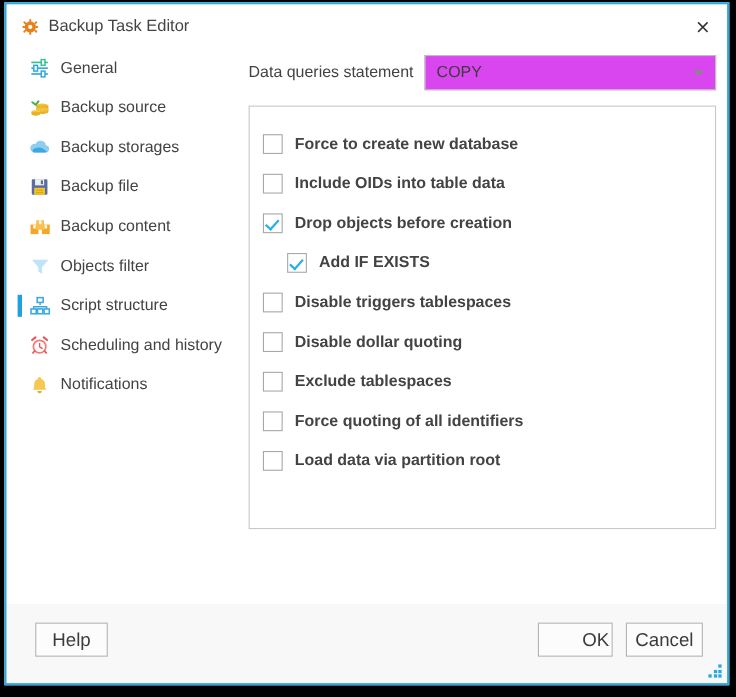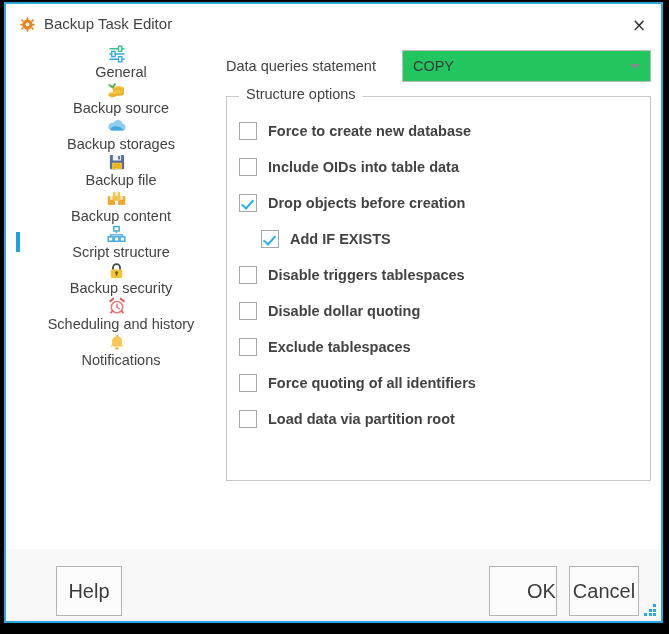--- a/index.html
+++ b/index.html
@@ -77,21 +77,20 @@
     background: #ffffff;
   }
   .side-item {
     position: relative;
     height: 36px;
     display: flex;
     align-items: center;
     padding-left: 20px;
     cursor: pointer;
     box-sizing: border-box;
-    flex-direction: column;
   }
   .side-item .sel-bar {
     position: absolute;
     left: 10px;
     top: 8px;
     width: 4px;
     height: 20px;
     background: #1fa0e0;
     display: none;
   }
@@ -120,34 +119,33 @@
     bottom: 72px;
   }
   #dq-row {
     position: absolute;
     left: 10px;
     top: 6px;
     right: 10px;
     height: 32px;
     display: flex;
     align-items: center;
-    gap: 16px;
   }
   #dq-label {
     font-size: 14.5px;
     color: #434343;
     white-space: nowrap;
     margin-right: 10px;
   }
   #dq-select {
     position: relative;
     flex: 1;
     height: 32px;
     border: 1px solid #bdbdbd;
-    background: #22c55e;
+    background: #d946ef;
     box-sizing: border-box;
     display: flex;
     align-items: center;
     cursor: pointer;
   }
   #dq-value {
     font-size: 14.5px;
     color: #3c3c3c;
     margin-left: 10px;
   }
@@ -228,32 +226,31 @@
   #footer {
     position: absolute;
     left: 0;
     right: 0;
     bottom: 0;
     height: 72px;
     background: #f8f8f8;
   }
   .btn {
     position: absolute;
-    height: 50px;
+    height: 31px;
     min-width: 66px;
     border: 1px solid #b4b4b4;
     background: #fcfcfc;
     box-sizing: border-box;
     display: flex;
     align-items: center;
     justify-content: center;
-    font-size: 20px;
+    font-size: 17px;
     color: #3c3c3c;
     cursor: pointer;
-    margin-left: 24px;
   }
   #btn-help   { left: 26px;  top: 17px; width: 66px; }
   #btn-ok     { right: 104px; top: 17px; width: 68px; padding-left: 37px; }
   #btn-cancel { right: 22px;  top: 17px; width: 70px; }
 
   
   #grip {
     position: absolute;
     right: 5px;
     bottom: 5px;
@@ -354,48 +351,45 @@
             <rect x="1" y="9" width="9" height="11" fill="#f4a62a"></rect>
             <rect x="14" y="9" width="9" height="11" fill="#f4a62a"></rect>
             <rect x="7.5" y="4" width="9" height="11" fill="#f7c14f"></rect>
             <rect x="4" y="9" width="3" height="4.6" fill="#fff4dc"></rect>
             <rect x="17" y="9" width="3" height="4.6" fill="#fff4dc"></rect>
             <rect x="10.6" y="4" width="3" height="4.6" fill="#fff4dc"></rect>
           </svg>
         </span>
         <span class="side-label">Backup content</span>
       </div>
+      <div class="side-item">
+        <span class="side-icon">
+          <svg width="19" height="19" viewBox="0 0 24 24">
+            <path d="M2.5 4h19l-7.4 8.6v7.4l-4.2-2.6v-4.8z" fill="#bfe3f7"></path>
+          </svg>
+        </span>
+        <span class="side-label">Objects filter</span>
+      </div>
       <div class="side-item selected">
         <span class="sel-bar"></span>
         <span class="side-icon">
           <svg width="19" height="19" viewBox="0 0 24 24">
             <g fill="none" stroke="#3ba8e0" stroke-width="1.6">
               <path d="M12 7.5v3M4.5 15v-2.5h15V15"></path>
             </g>
             <rect x="8.6" y="2" width="6.8" height="5.5" fill="#fff" stroke="#3ba8e0" stroke-width="1.8"></rect>
             <rect x="1.5" y="15" width="6" height="5.5" fill="#fff" stroke="#3ba8e0" stroke-width="1.8"></rect>
             <rect x="9" y="15" width="6" height="5.5" fill="#fff" stroke="#3ba8e0" stroke-width="1.8"></rect>
             <rect x="16.5" y="15" width="6" height="5.5" fill="#fff" stroke="#3ba8e0" stroke-width="1.8"></rect>
           </svg>
         </span>
         <span class="side-label">Script structure</span>
       </div>
       <div class="side-item">
         <span class="side-icon">
-          <svg width="17" height="17" viewBox="0 0 24 24">
-            <path d="M7 11V8a5 5 0 0 1 10 0v3" fill="none" stroke="#4a4a4a" stroke-width="2.6"></path>
-            <rect x="4" y="10.5" width="16" height="12" rx="1.8" fill="#f4c430"></rect>
-            <circle cx="12" cy="15.3" r="2.1" fill="#7a5c00"></circle>
-            <rect x="11.1" y="15.5" width="1.8" height="4" fill="#7a5c00"></rect>
-          </svg>
-        </span>
-        <span class="side-label">Backup security</span>
-      </div>
-      <div class="side-item">
-        <span class="side-icon">
           <svg width="18" height="18" viewBox="0 0 24 24">
             <path d="M3 5.5 7 2.2M21 5.5 17 2.2" stroke="#e05a5a" stroke-width="2.6" stroke-linecap="round"></path>
             <circle cx="12" cy="13.5" r="8.6" fill="#ef7b7b"></circle>
             <circle cx="12" cy="13.5" r="6.5" fill="#ffffff"></circle>
             <path d="M12 9.5v4.2l3 2" stroke="#e05a5a" stroke-width="1.7" fill="none" stroke-linecap="round"></path>
             <path d="M4 21l2-2.2M20 21l-2-2.2" stroke="#e05a5a" stroke-width="2.2" stroke-linecap="round"></path>
           </svg>
         </span>
         <span class="side-label">Scheduling and history</span>
       </div>
@@ -414,21 +408,20 @@
 
     <div id="dq-row">
       <span id="dq-label">Data queries statement</span>
       <div id="dq-select">
         <span id="dq-value">COPY</span>
         <span id="dq-arrow"></span>
       </div>
     </div>
 
     <div id="groupbox">
-      <span id="group-legend">Structure options</span>
       <div id="opt-list">
           <div class="opt-row">
             <span class="cbox"></span>
             <span class="opt-label">Force to create new database</span>
           </div>
           <div class="opt-row">
             <span class="cbox"></span>
             <span class="opt-label">Include OIDs into table data</span>
           </div>
           <div class="opt-row">

